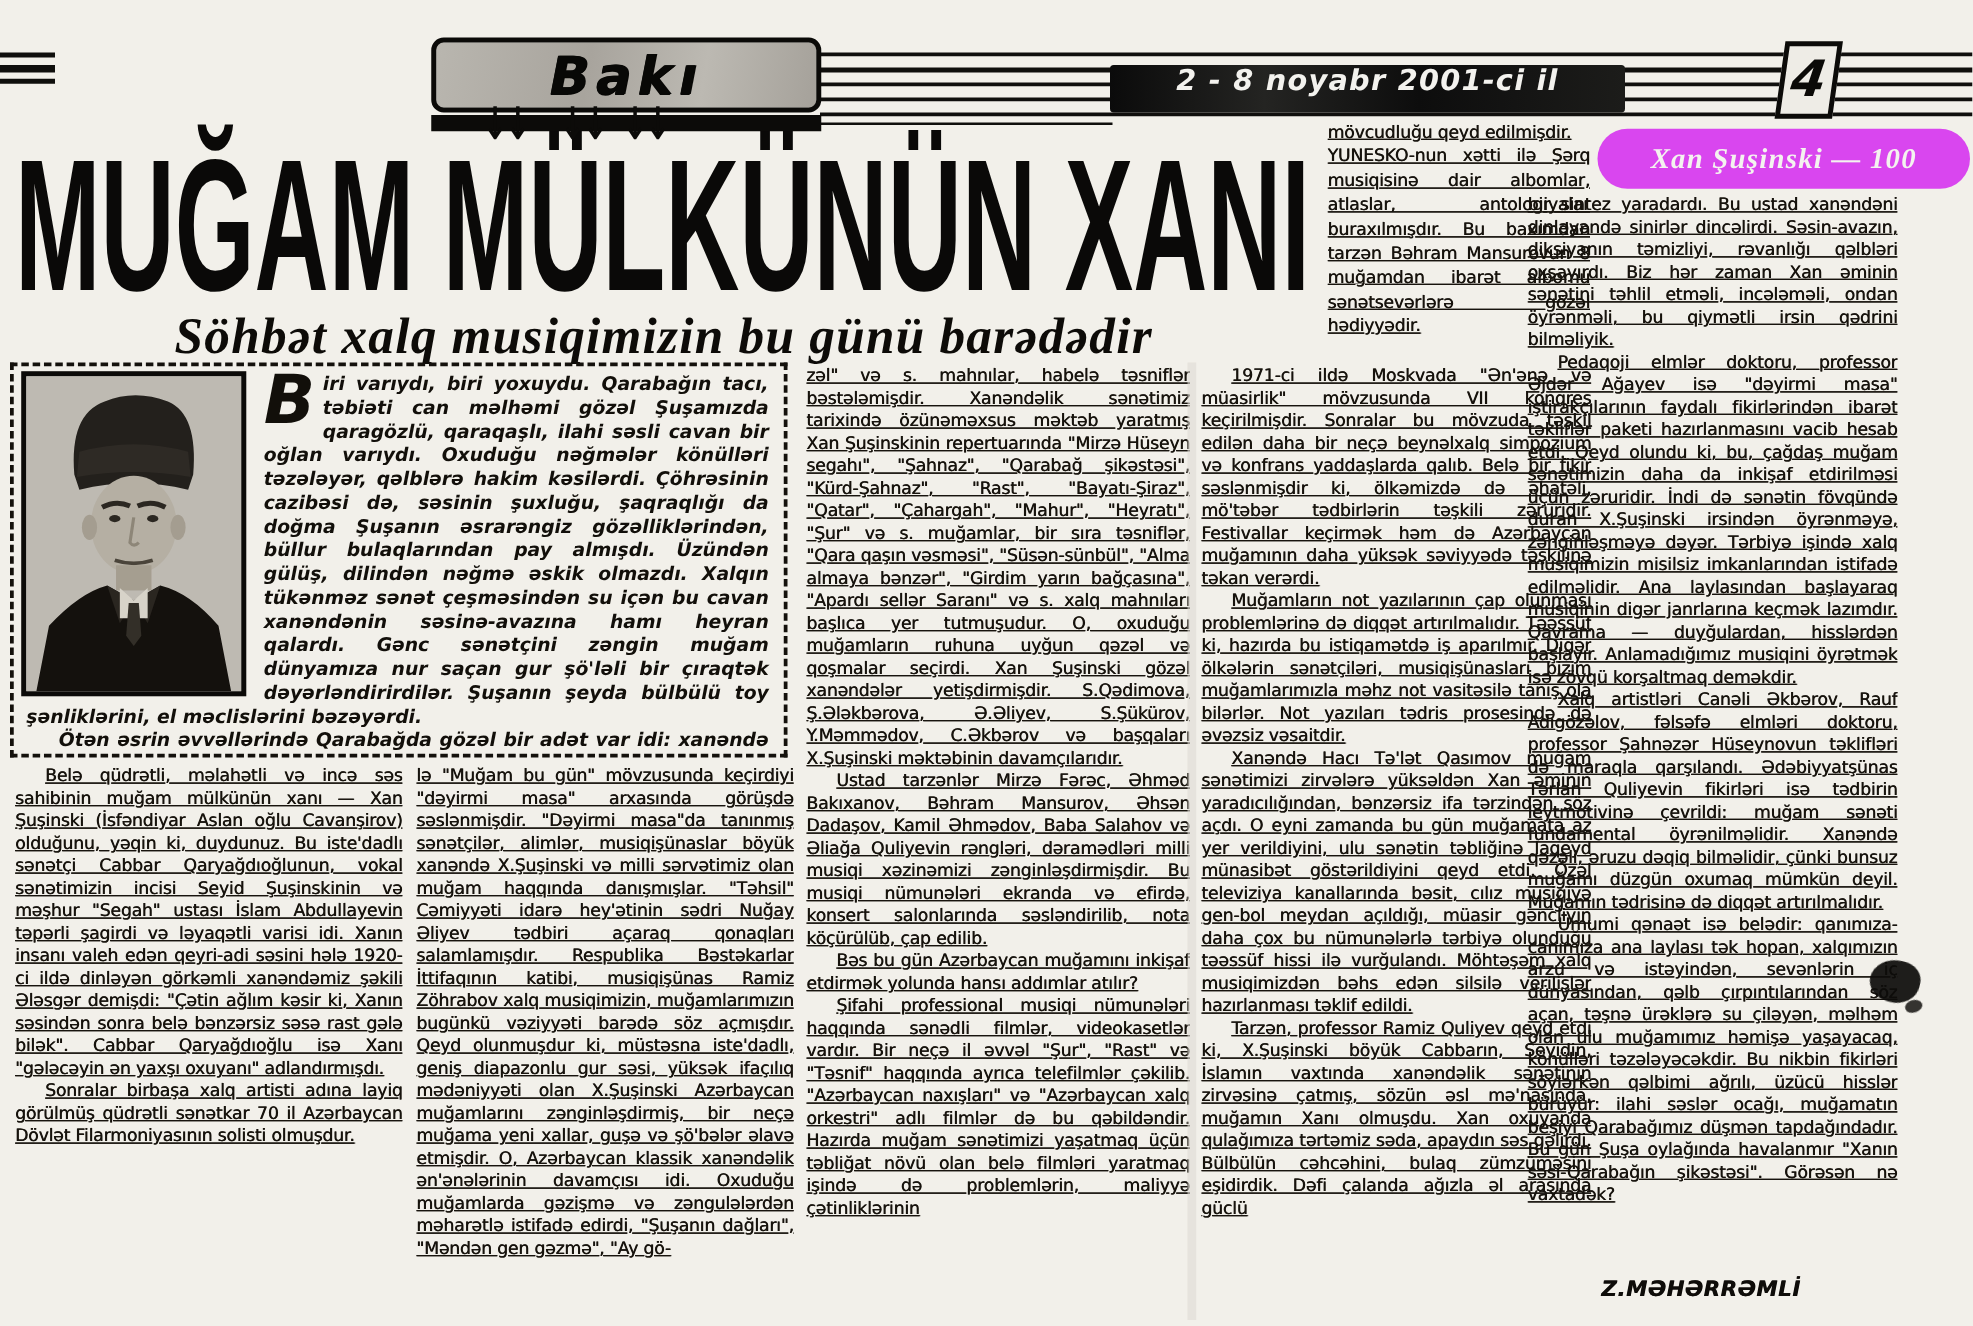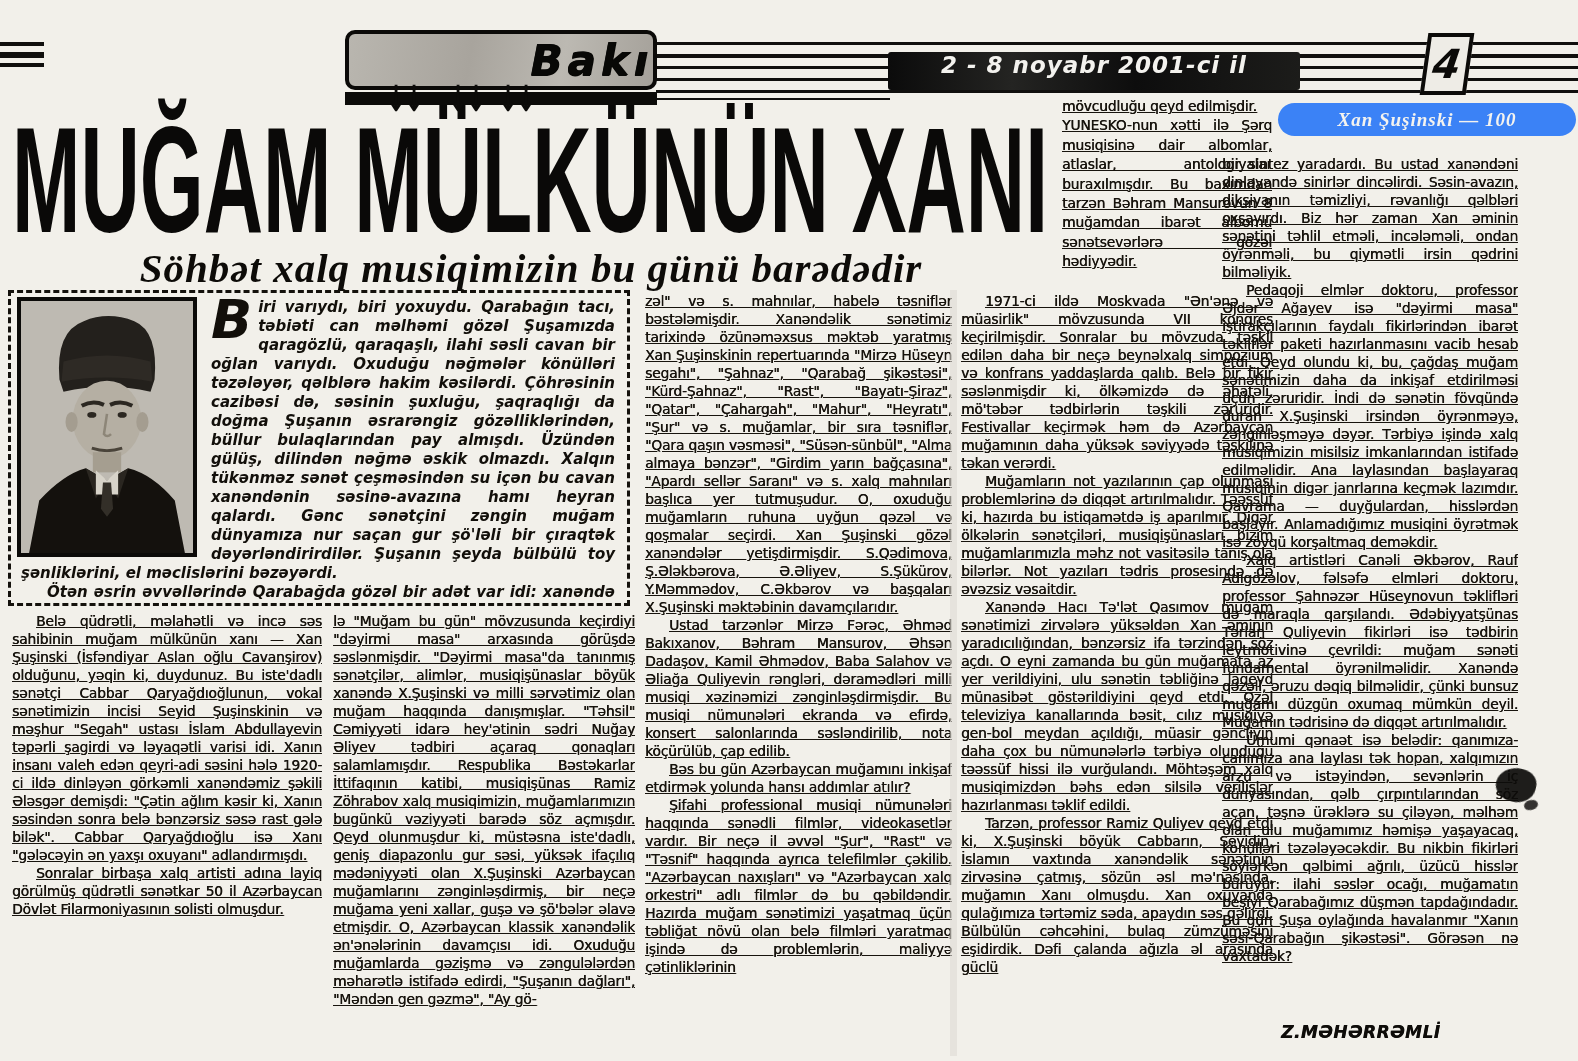--- a/index.html
+++ b/index.html
@@ -8,21 +8,21 @@
     background:#f2f0ea;
     font-family:"DejaVu Sans","Liberation Sans",sans-serif;
     color:#17140f;
   }
   .hline{position:absolute;background:#100f0d;}
   
   .logo-box{
     position:absolute;left:345px;top:30px;width:312px;height:60px;
     background:linear-gradient(100deg,#b9b6af, #a8a49d 40%, #bcb9b2 70%, #a5a19a);
     border:4px solid #0b0a08;border-radius:10px;box-sizing:border-box;
-    display:flex;align-items:center;justify-content:flex-end;
+    display:flex;align-items:center;justify-content:center;
     font-weight:bold;font-style:italic;font-size:42px;letter-spacing:5px;
     color:#080806;text-shadow:1px 0 0 #080806,0 1px 0 #080806;
     z-index:3;
   }
   .logo-bar{position:absolute;left:345px;top:92px;width:312px;height:13px;background:#0c0b09;z-index:3;}
   .arrow-pair{
     position:absolute;top:78px;font-size:24px;font-weight:bold;color:#0c0b09;
     transform:scaleY(1.5);transform-origin:top;letter-spacing:-2px;z-index:4;
   }
   .date-box{
@@ -39,25 +39,25 @@
     display:flex;align-items:center;justify-content:center;
     font-weight:bold;font-style:italic;font-size:40px;color:#0b0a08;
   }
   .headline-wrap{position:absolute;left:8px;top:94px;width:1046px;height:154px;z-index:2;}
   .subhead{
     position:absolute;left:8px;top:244px;width:1046px;text-align:center;
     font-family:"Liberation Serif","DejaVu Serif",serif;
     font-weight:bold;font-style:italic;font-size:41px;letter-spacing:1px;color:#0d0b08;
   }
   .badge{
-    position:absolute;left:1278px;top:103px;width:298px;height:33px;
-    background:#3b82f6;border-radius:24px;box-sizing:border-box;
+    position:absolute;left:1278px;top:103px;width:298px;height:48px;
+    background:#d946ef;border-radius:24px;box-sizing:border-box;
     display:flex;align-items:center;justify-content:center;
     font-family:"Liberation Serif","DejaVu Serif",serif;
-    font-weight:bold;font-style:italic;font-size:19px;color:#f4f3ef;letter-spacing:1px;
+    font-weight:bold;font-style:italic;font-size:23px;color:#f4f3ef;letter-spacing:1px;
   }
   
   .lead-box{
     position:absolute;left:8px;top:290px;width:622px;height:316px;
     border:3px dashed #14110c;box-sizing:border-box;
     padding:5px 12px 4px 10px;overflow:hidden;
     font-style:italic;font-weight:bold;font-size:15px;line-height:19px;
     text-align:justify;color:#120f0a;
   }
   .portrait{
@@ -150,21 +150,21 @@
     <path d="M106 166 L85 178 L96 196 Z" fill="#2a2620"></path>
     <path d="M74 168 L85 178 L96 168 L96 192 L74 192 Z" fill="#d7d3c9"></path>
     <path d="M81 180 L89 180 L91 206 L85 214 L79 206 Z" fill="#332f28"></path>
   </svg>
   <p class="lead-p1"><span class="dropcap">B</span><span>iri varıydı, biri yoxuydu. Qarabağın tacı, təbiəti can məlhəmi gözəl Şuşamızda qaragözlü, qaraqaşlı, ilahi səsli cavan bir oğlan varıydı. Oxuduğu nəğmələr könülləri təzələyər, qəlblərə hakim kəsilərdi. Çöhrəsinin cazibəsi də, səsinin şuxluğu, şaqraqlığı da doğma Şuşanın əsrarəngiz gözəlliklərindən, büllur bulaqlarından pay almışdı. Üzündən gülüş, dilindən nəğmə əskik olmazdı. Xalqın tükənməz sənət çeşməsindən su içən bu cavan xanəndənin səsinə-avazına hamı heyran qalardı. Gənc sənətçini zəngin muğam dünyamıza nur saçan gur şö'ləli bir çıraqtək dəyərləndirirdilər. Şuşanın şeyda bülbülü toy şənliklərini, el məclislərini bəzəyərdi.</span></p>
   <p class="lead-p2">Ötən əsrin əvvəllərində Qarabağda gözəl bir adət var idi: xanəndə dəstələrini həm də ailə şadyanalığına də'vət edərdilər. Hamı həmin ilahi səsin sahibini öz məclisinə çağırmağa can atardı, hətta bundan ötrü növbə yaranardı.</p>
 </div>
 
 <div class="col" style="left:12px;top:612px;width:310px;height:443px;">
   <p class="ind">Belə qüdrətli, məlahətli və incə səs sahibinin muğam mülkünün xanı — Xan Şuşinski (İsfəndiyar Aslan oğlu Cavanşirov) olduğunu, yəqin ki, duydunuz. Bu iste'dadlı sənətçi Cabbar Qaryağdıoğlunun, vokal sənətimizin incisi Seyid Şuşinskinin və məşhur "Segah" ustası İslam Abdullayevin təpərli şagirdi və ləyaqətli varisi idi. Xanın insanı valeh edən qeyri-adi səsini hələ 1920-ci ildə dinləyən görkəmli xanəndəmiz şəkili Ələsgər demişdi: "Çətin ağlım kəsir ki, Xanın səsindən sonra belə bənzərsiz səsə rast gələ bilək". Cabbar Qaryağdıoğlu isə Xanı "gələcəyin ən yaxşı oxuyanı" adlandırmışdı.</p>
-  <p class="ind">Sonralar birbaşa xalq artisti adına layiq görülmüş qüdrətli sənətkar 50 il Azərbaycan Dövlət Filarmoniyasının solisti olmuşdur.</p>
+  <p class="ind">Sonralar birbaşa xalq artisti adına layiq görülmüş qüdrətli sənətkar 70 il Azərbaycan Dövlət Filarmoniyasının solisti olmuşdur.</p>
 </div>
 
 <div class="col" style="left:333px;top:612px;width:302px;height:443px;">
   <p>lə "Muğam bu gün" mövzusunda keçirdiyi "dəyirmi masa" arxasında görüşdə səslənmişdir. "Dəyirmi masa"da tanınmış sənətçilər, alimlər, musiqişünaslar böyük xanəndə X.Şuşinski və milli sərvətimiz olan muğam haqqında danışmışlar. "Təhsil" Cəmiyyəti idarə hey'ətinin sədri Nuğay Əliyev tədbiri açaraq qonaqları salamlamışdır. Respublika Bəstəkarlar İttifaqının katibi, musiqişünas Ramiz Zöhrabov xalq musiqimizin, muğamlarımızın bugünkü vəziyyəti barədə söz açmışdır. Qeyd olunmuşdur ki, müstəsna iste'dadlı, geniş diapazonlu gur səsi, yüksək ifaçılıq mədəniyyəti olan X.Şuşinski Azərbaycan muğamlarını zənginləşdirmiş, bir neçə muğama yeni xallar, guşə və şö'bələr əlavə etmişdir. O, Azərbaycan klassik xanəndəlik ən'ənələrinin davamçısı idi. Oxuduğu muğamlarda gəzişmə və zəngulələrdən məharətlə istifadə edirdi, "Şuşanın dağları", "Məndən gen gəzmə", "Ay gö-</p>
 </div>
 
 <div class="col" style="left:645px;top:292px;width:307px;height:764px;">
   <p>zəl" və s. mahnılar, habelə təsniflər bəstələmişdir. Xanəndəlik sənətimiz tarixində özünəməxsus məktəb yaratmış Xan Şuşinskinin repertuarında "Mirzə Hüseyn segahı", "Şahnaz", "Qarabağ şikəstəsi", "Kürd-Şahnaz", "Rast", "Bayatı-Şiraz", "Qatar", "Çahargah", "Mahur", "Heyratı", "Şur" və s. muğamlar, bir sıra təsniflər, "Qara qaşın vəsməsi", "Süsən-sünbül", "Alma almaya bənzər", "Girdim yarın bağçasına", "Apardı sellər Saranı" və s. xalq mahnıları başlıca yer tutmuşudur. O, oxuduğu muğamların ruhuna uyğun qəzəl və qoşmalar seçirdi. Xan Şuşinski gözəl xanəndələr yetişdirmişdir. S.Qədimova, Ş.Ələkbərova, Ə.Əliyev, S.Şükürov, Y.Məmmədov, C.Əkbərov və başqaları X.Şuşinski məktəbinin davamçılarıdır.</p>
   <p class="ind">Ustad tarzənlər Mirzə Fərəc, Əhməd Bakıxanov, Bəhram Mansurov, Əhsən Dadaşov, Kamil Əhmədov, Baba Salahov və Əliağa Quliyevin rəngləri, dəramədləri milli musiqi xəzinəmizi zənginləşdirmişdir. Bu musiqi nümunələri ekranda və efirdə, konsert salonlarında səsləndirilib, nota köçürülüb, çap edilib.</p>
   <p class="ind">Bəs bu gün Azərbaycan muğamını inkişaf etdirmək yolunda hansı addımlar atılır?</p>

